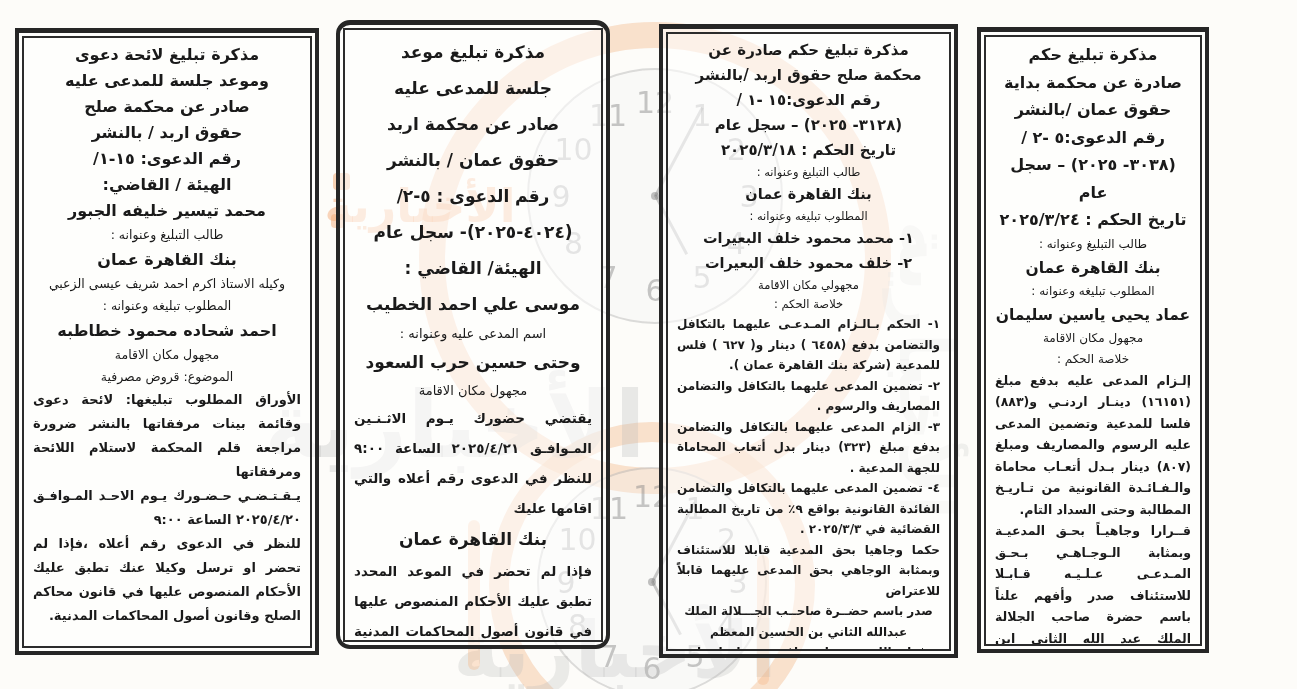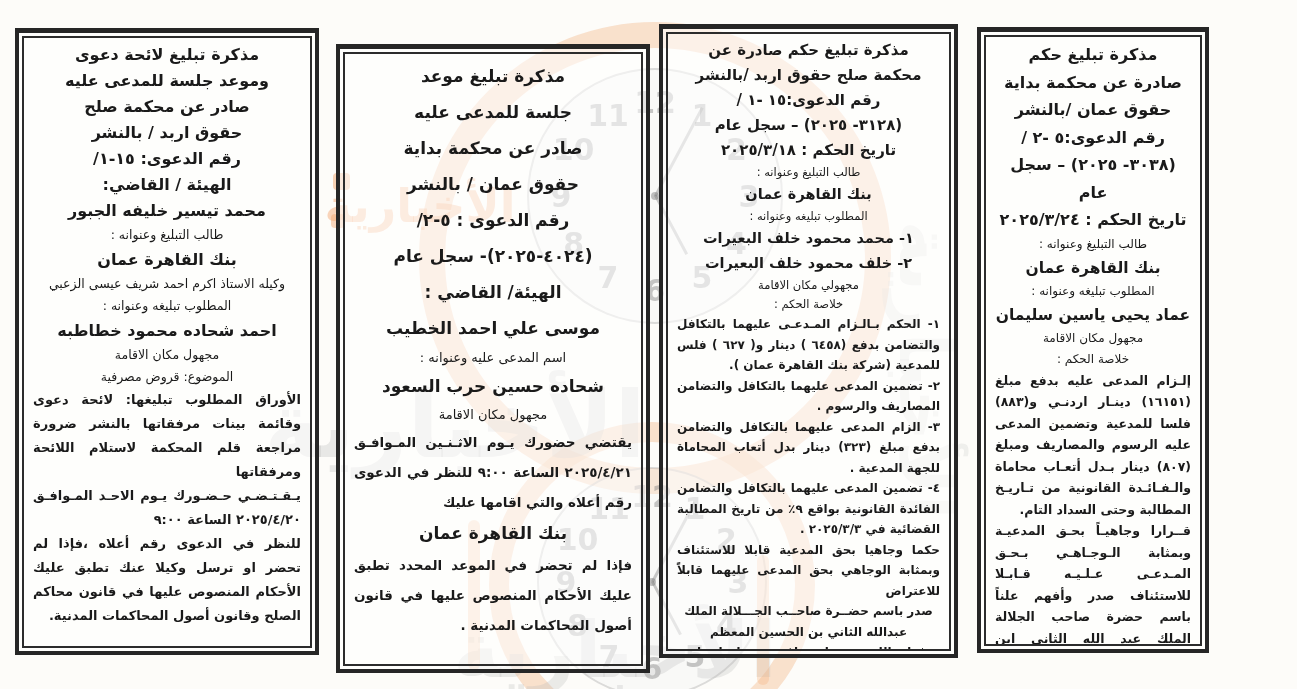--- a/index.html
+++ b/index.html
@@ -22,21 +22,21 @@
     border-style: solid;
     border-color: rgba(246,198,160,0.50);
   }
   .clock-face {
     border-radius: 50%;
     border: 2px solid rgba(145,145,145,0.30);
     background: rgba(242,242,242,0.30);
   }
   .clock-num {
     color: rgba(125,125,125,0.42);
-    font-weight: bold;
+    font-weight: normal;
     font-size: 30px;
     transform: translate(-50%,-50%);
     font-family: "DejaVu Sans", sans-serif;
   }
   .clock-hand { background: rgba(120,120,120,0.38); transform-origin: 50% 100%; }
   .clock-dot { background: rgba(120,120,120,0.45); border-radius: 50%; }
   .wm-text {
     font-weight: bold;
     white-space: nowrap;
     font-family: "DejaVu Sans", sans-serif;
@@ -66,21 +66,21 @@
   .line.pc   { text-align: center; font-weight: bold; }
 
   
   .n1 { left: 15px;  top: 28px; width: 304px; height: 627px; }
   .n1 .h     { font-size: 16px;   line-height: 26px; }
   .n1 .label { font-size: 12.5px; line-height: 22px; }
   .n1 .name  { font-size: 16px;   line-height: 27px; }
   .n1 .p     { font-size: 13px;   line-height: 24px; }
 
   
-  .n2 { left: 336px; top: 44px; width: 314px; height: 629px; }
+  .n2 { left: 336px; top: 20px; width: 274px; height: 629px; border-radius: 14px; }
   .n2 .h     { font-size: 17px;   line-height: 36px; }
   .n2 .label { font-size: 13px;   line-height: 24px; }
   .n2 .name  { font-size: 17px;   line-height: 33px; }
   .n2 .p     { font-size: 13.5px; line-height: 30px; }
 
   
   .n3 { left: 659px; top: 24px; width: 299px; height: 634px; }
   .n3 .h     { font-size: 15px;   line-height: 25px; }
   .n3 .label { font-size: 11.5px; line-height: 19px; }
   .n3 .name  { font-size: 14.5px; line-height: 25px; }
@@ -164,28 +164,28 @@
         <div class="line p">يـقـتـضـي حـضـورك يـوم الاحـد المـوافـق ٢٠٢٥/٤/٢٠ الساعة ٩:٠٠</div>
         <div class="line p">للنظر في الدعوى رقم أعلاه ،فإذا لم تحضر او ترسل وكيلا عنك تطبق عليك الأحكام المنصوص عليها في  قانون محاكم الصلح وقانون أصول المحاكمات المدنية.</div>
       </div>
   </div>
 
   <div class="notice n2">
     <div class="inner">
 
     <div class="line h">مذكرة تبليغ موعد</div>
         <div class="line h">جلسة للمدعى عليه</div>
-        <div class="line h">صادر عن محكمة بداية</div>
+        <div class="line h">صادر عن محكمة اربد</div>
         <div class="line h">حقوق عمان / بالنشر</div>
         <div class="line h">رقم الدعوى : ٥-٢/</div>
         <div class="line h">(٤٠٢٤-٢٠٢٥)- سجل عام</div>
         <div class="line h">الهيئة/ القاضي :</div>
         <div class="line h">موسى علي احمد الخطيب</div>
         <div class="line label">اسم المدعى عليه وعنوانه :</div>
-        <div class="line name">شحاده حسين حرب السعود</div>
+        <div class="line name">وحتى حسين حرب السعود</div>
         <div class="line label">مجهول مكان الاقامة</div>
         <div class="line p">يقتضي حضورك يـوم الاثـنـين المـوافـق ٢٠٢٥/٤/٢١ الساعة ٩:٠٠ للنظر في الدعوى رقم أعلاه والتي اقامها عليك</div>
         <div class="line name">بنك القاهرة عمان</div>
         <div class="line p">فإذا لم تحضر في الموعد المحدد تطبق عليك الأحكام المنصوص عليها في قانون أصول المحاكمات المدنية .</div>
       </div>
   </div>
 
   <div class="notice n3">
     <div class="inner">
 

